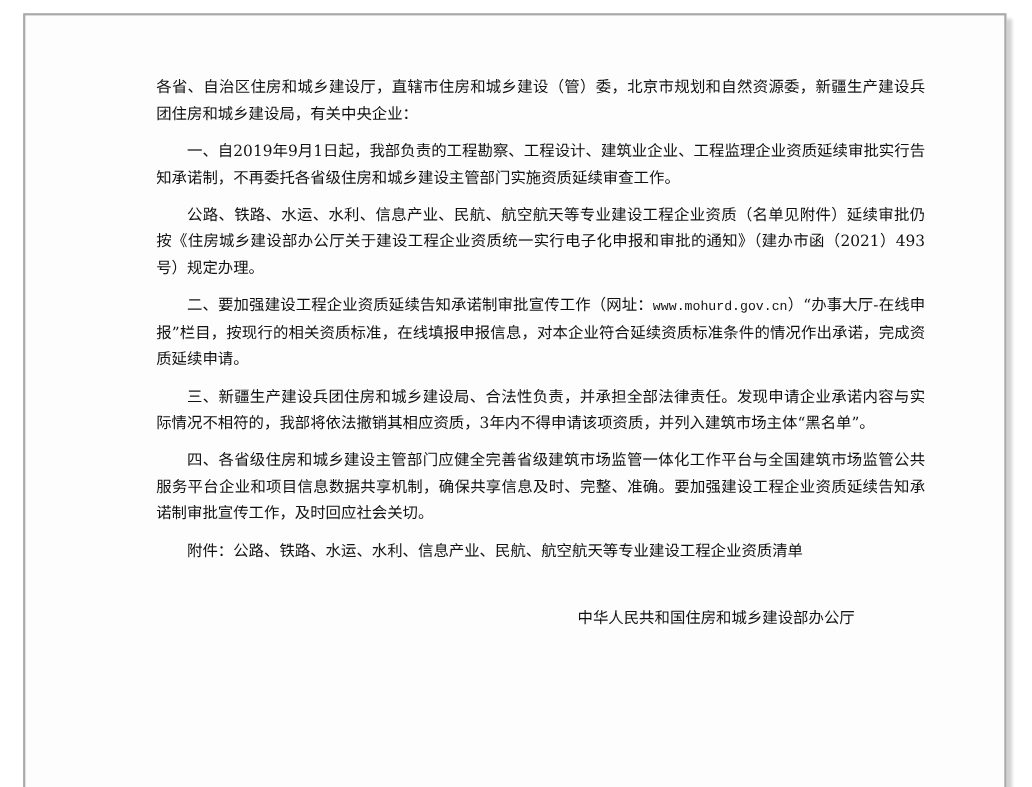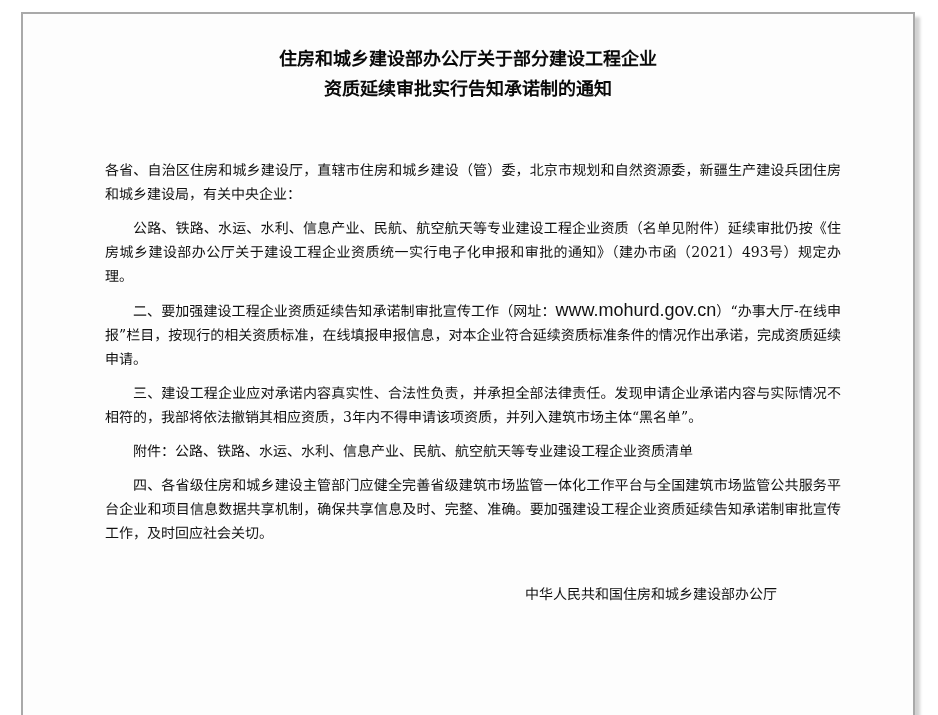--- a/index.html
+++ b/index.html
@@ -28,47 +28,44 @@
   }
   .title span { display: block; }
   .content {
     margin-top: 54px;
     padding: 0 72px 0 82px;
     font-size: 14px;
     line-height: 24px;
     text-align: justify;
     color: #111;
   }
-  .content p { margin-bottom: 10px; }
+  .content p { margin-bottom: 10px; margin-left: 37px; }
   .content p.indent { text-indent: 2em; }
   .url {
-    font-family: Liberation Sans, sans-serif;
-    font-size: 18px;
+    font-family: Liberation Mono, monospace;
+    font-size: 12px;
   }
   .signature-block {
     margin: 36px 30px 0 auto;
     width: 320px;
     text-align: center;
     line-height: 26px;
   }
 </style>
 </head>
 <body>
 
 <div class="doc">
-  <h1 class="title">
-    <span>住房和城乡建设部办公厅关于部分建设工程企业</span>
-    <span>资质延续审批实行告知承诺制的通知</span>
-  </h1>
   <div class="content">
     <p>各省、自治区住房和城乡建设厅，直辖市住房和城乡建设（管）委，北京市规划和自然资源委，新疆生产建设兵团住房和城乡建设局，有关中央企业：</p>
+    <p class="indent">一、自2019年9月1日起，我部负责的工程勘察、工程设计、建筑业企业、工程监理企业资质延续审批实行告知承诺制，不再委托各省级住房和城乡建设主管部门实施资质延续审查工作。</p>
     <p class="indent">公路、铁路、水运、水利、信息产业、民航、航空航天等专业建设工程企业资质（名单见附件）延续审批仍按《住房城乡建设部办公厅关于建设工程企业资质统一实行电子化申报和审批的通知》（建办市函（2021）493号）规定办理。</p>
     <p class="indent"><span>二、要加强建设工程企业资质延续告知承诺制审批宣传工作（网址：</span><span class="url">www.mohurd.gov.cn</span><span>）“办事大厅-在线申报”栏目，按现行的相关资质标准，在线填报申报信息，对本企业符合延续资质标准条件的情况作出承诺，完成资质延续申请。</span></p>
-    <p class="indent">三、建设工程企业应对承诺内容真实性、合法性负责，并承担全部法律责任。发现申请企业承诺内容与实际情况不相符的，我部将依法撤销其相应资质，3年内不得申请该项资质，并列入建筑市场主体“黑名单”。</p>
+    <p class="indent">三、新疆生产建设兵团住房和城乡建设局、合法性负责，并承担全部法律责任。发现申请企业承诺内容与实际情况不相符的，我部将依法撤销其相应资质，3年内不得申请该项资质，并列入建筑市场主体“黑名单”。</p>
+    <p class="indent">四、各省级住房和城乡建设主管部门应健全完善省级建筑市场监管一体化工作平台与全国建筑市场监管公共服务平台企业和项目信息数据共享机制，确保共享信息及时、完整、准确。要加强建设工程企业资质延续告知承诺制审批宣传工作，及时回应社会关切。</p>
     <p class="indent">附件：公路、铁路、水运、水利、信息产业、民航、航空航天等专业建设工程企业资质清单</p>
-    <p class="indent">四、各省级住房和城乡建设主管部门应健全完善省级建筑市场监管一体化工作平台与全国建筑市场监管公共服务平台企业和项目信息数据共享机制，确保共享信息及时、完整、准确。要加强建设工程企业资质延续告知承诺制审批宣传工作，及时回应社会关切。</p>
     <div class="signature-block">
       <div>中华人民共和国住房和城乡建设部办公厅</div>
 
     </div>
 
   </div>
 </div>
 
 </body></html>

